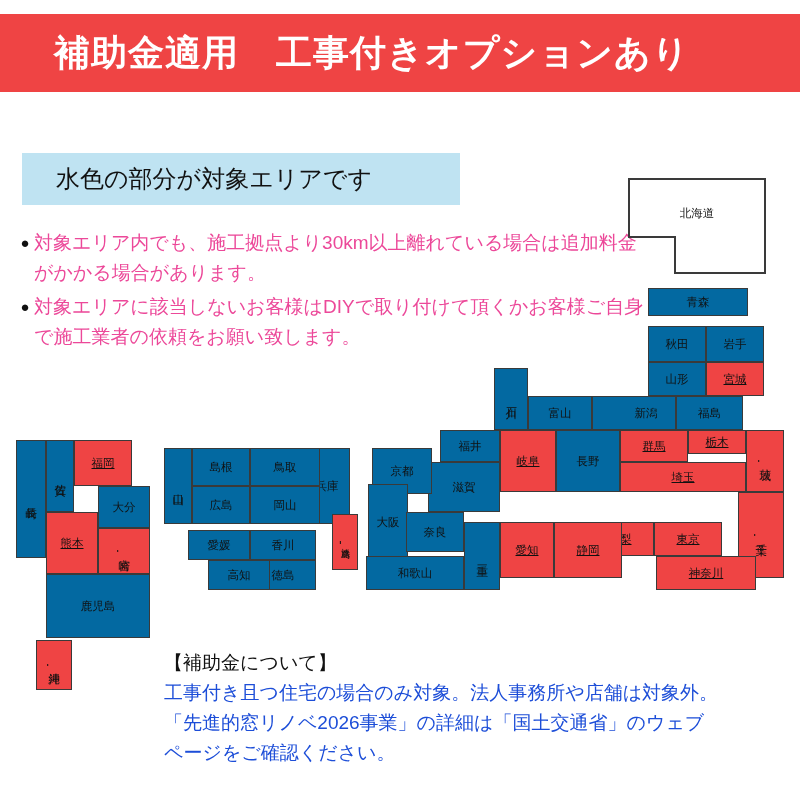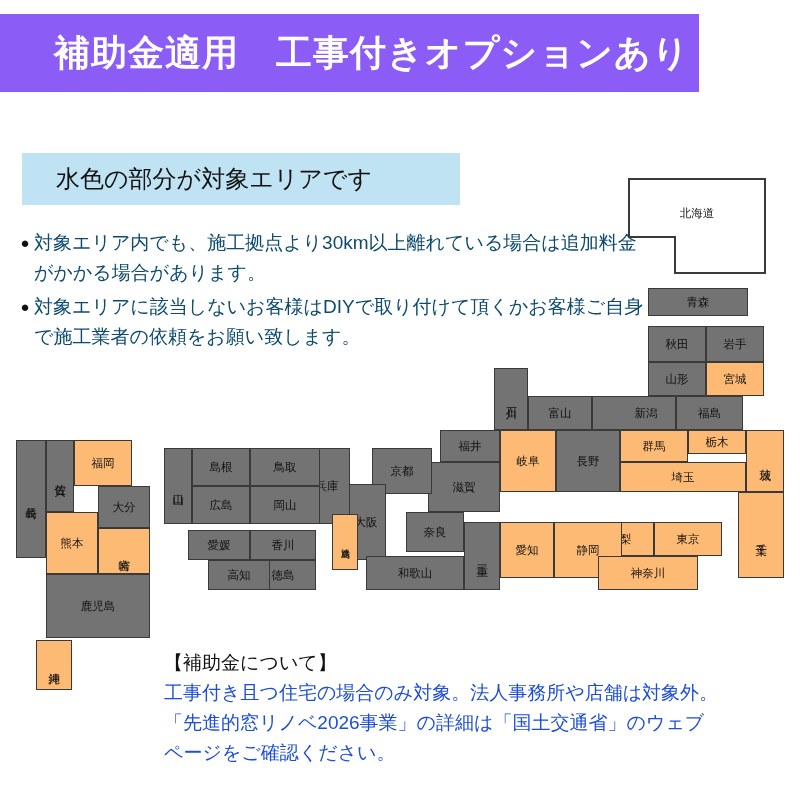--- a/index.html
+++ b/index.html
@@ -3,50 +3,50 @@
 <meta charset="utf-8">
 <style>
   html,body{margin:0;padding:0;}
   body{
     width:800px;height:800px;background:#ffffff;
     font-family:"Liberation Sans","DejaVu Sans",sans-serif;
     position:relative;overflow:hidden;
   }
   
   .header{
-    position:absolute;left:0;top:14px;width:699px;height:78px;
-    background:#8b5cf6;display:flex;align-items:center;
+    position:absolute;left:0;top:14px;width:800px;height:78px;
+    background:#ef4444;display:flex;align-items:center;
   }
   .header-title{
     color:#ffffff;font-size:36px;font-weight:bold;letter-spacing:1px;
     padding-left:54px;white-space:nowrap;
   }
   
   .subtitle-box{
     position:absolute;left:22px;top:153px;width:438px;height:52px;
     background:#bfe3f2;display:flex;align-items:center;
   }
   .subtitle-text{
     font-size:24px;color:#111;padding-left:34px;white-space:nowrap;
   }
   
   .bullets{position:absolute;left:16px;top:228px;width:640px;}
   .bullet{display:flex;align-items:flex-start;margin-bottom:4px;}
   .bullet-dot{
     width:18px;min-width:18px;font-size:15px;line-height:30px;text-align:center;color:#111;
   }
-  .bullet-text{font-size:19px;line-height:30px;color:#0c4a6e;}
+  .bullet-text{font-size:19px;line-height:30px;color:#ec4899;}
   
   .map{position:absolute;left:0;top:0;width:800px;height:800px;}
   .pref{
     position:absolute;box-sizing:border-box;border:1px solid #3a3a3a;
-    background:#737373;display:flex;align-items:center;justify-content:center;
+    background:#0369a1;display:flex;align-items:center;justify-content:center;
     font-size:11.5px;color:#111;text-align:center;line-height:1.08;
   }
-  .pref.hl{background:#fdba74;}
+  .pref.hl{background:#ef4444;text-decoration:underline;}
   .pref.vert{writing-mode:vertical-rl;text-orientation:upright;letter-spacing:1px;}
   .hokkaido{
     position:absolute;left:628px;top:178px;width:138px;height:96px;
   }
   .hokkaido .shape{
     position:absolute;left:0;top:0;width:138px;height:96px;
   }
   .hokkaido .label{
     position:absolute;left:0;top:28px;width:138px;text-align:center;
     font-size:11.5px;color:#111;
@@ -145,34 +145,34 @@
     </div>
   <div class="pref hl vert" style="left:738px;top:492px;width:46px;height:86px;">
       <span>千葉</span>
     </div>
   <div class="pref hl" style="left:500px;top:522px;width:54px;height:56px;">
       <span>愛知</span>
     </div>
   <div class="pref hl" style="left:554px;top:522px;width:68px;height:56px;">
       <span>静岡</span>
     </div>
-  <div class="pref hl" style="left:598px;top:556px;width:100px;height:34px;">
+  <div class="pref hl" style="left:656px;top:556px;width:100px;height:34px;">
       <span>神奈川</span>
     </div>
 
   <div class="pref vert" style="left:464px;top:522px;width:36px;height:68px;">
       <span>三重</span>
     </div>
   <div class="pref" style="left:428px;top:462px;width:72px;height:50px;">
       <span>滋賀</span>
     </div>
   <div class="pref" style="left:372px;top:448px;width:60px;height:46px;">
       <span>京都</span>
     </div>
-  <div class="pref" style="left:346px;top:484px;width:40px;height:76px;">
+  <div class="pref" style="left:368px;top:484px;width:40px;height:76px;">
       <span>大阪</span>
     </div>
   <div class="pref" style="left:406px;top:512px;width:58px;height:40px;">
       <span>奈良</span>
     </div>
   <div class="pref" style="left:366px;top:556px;width:98px;height:34px;">
       <span>和歌山</span>
     </div>
   <div class="pref" style="left:304px;top:448px;width:46px;height:76px;">
       <span>兵庫</span>

